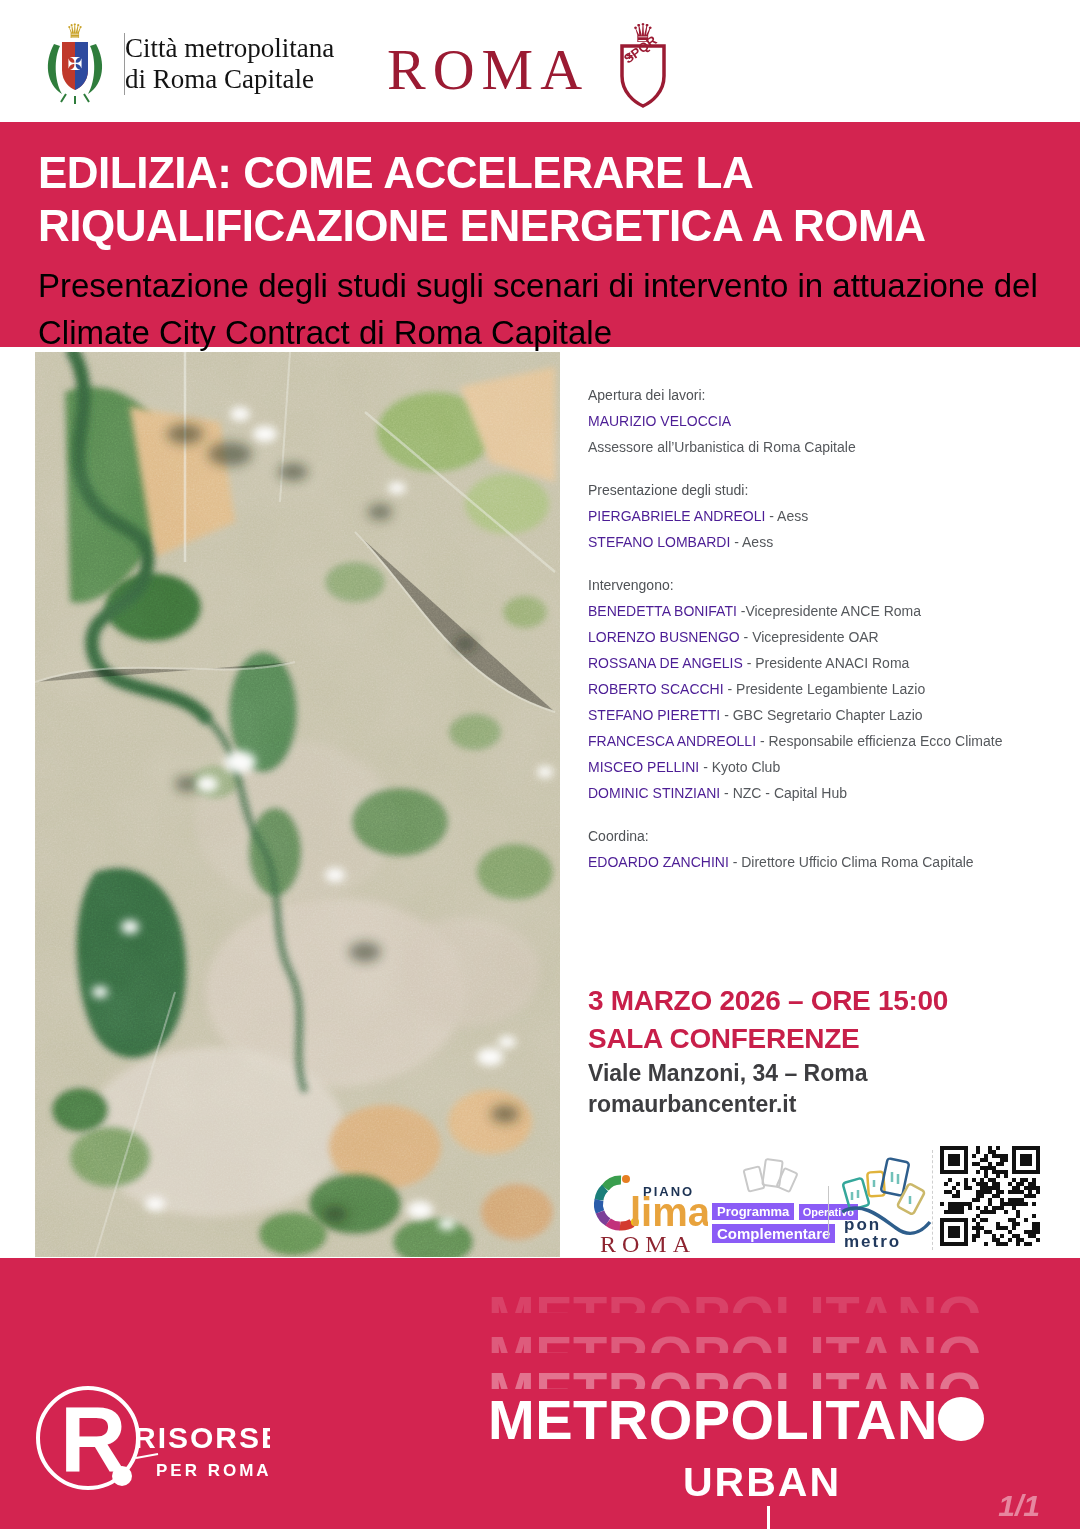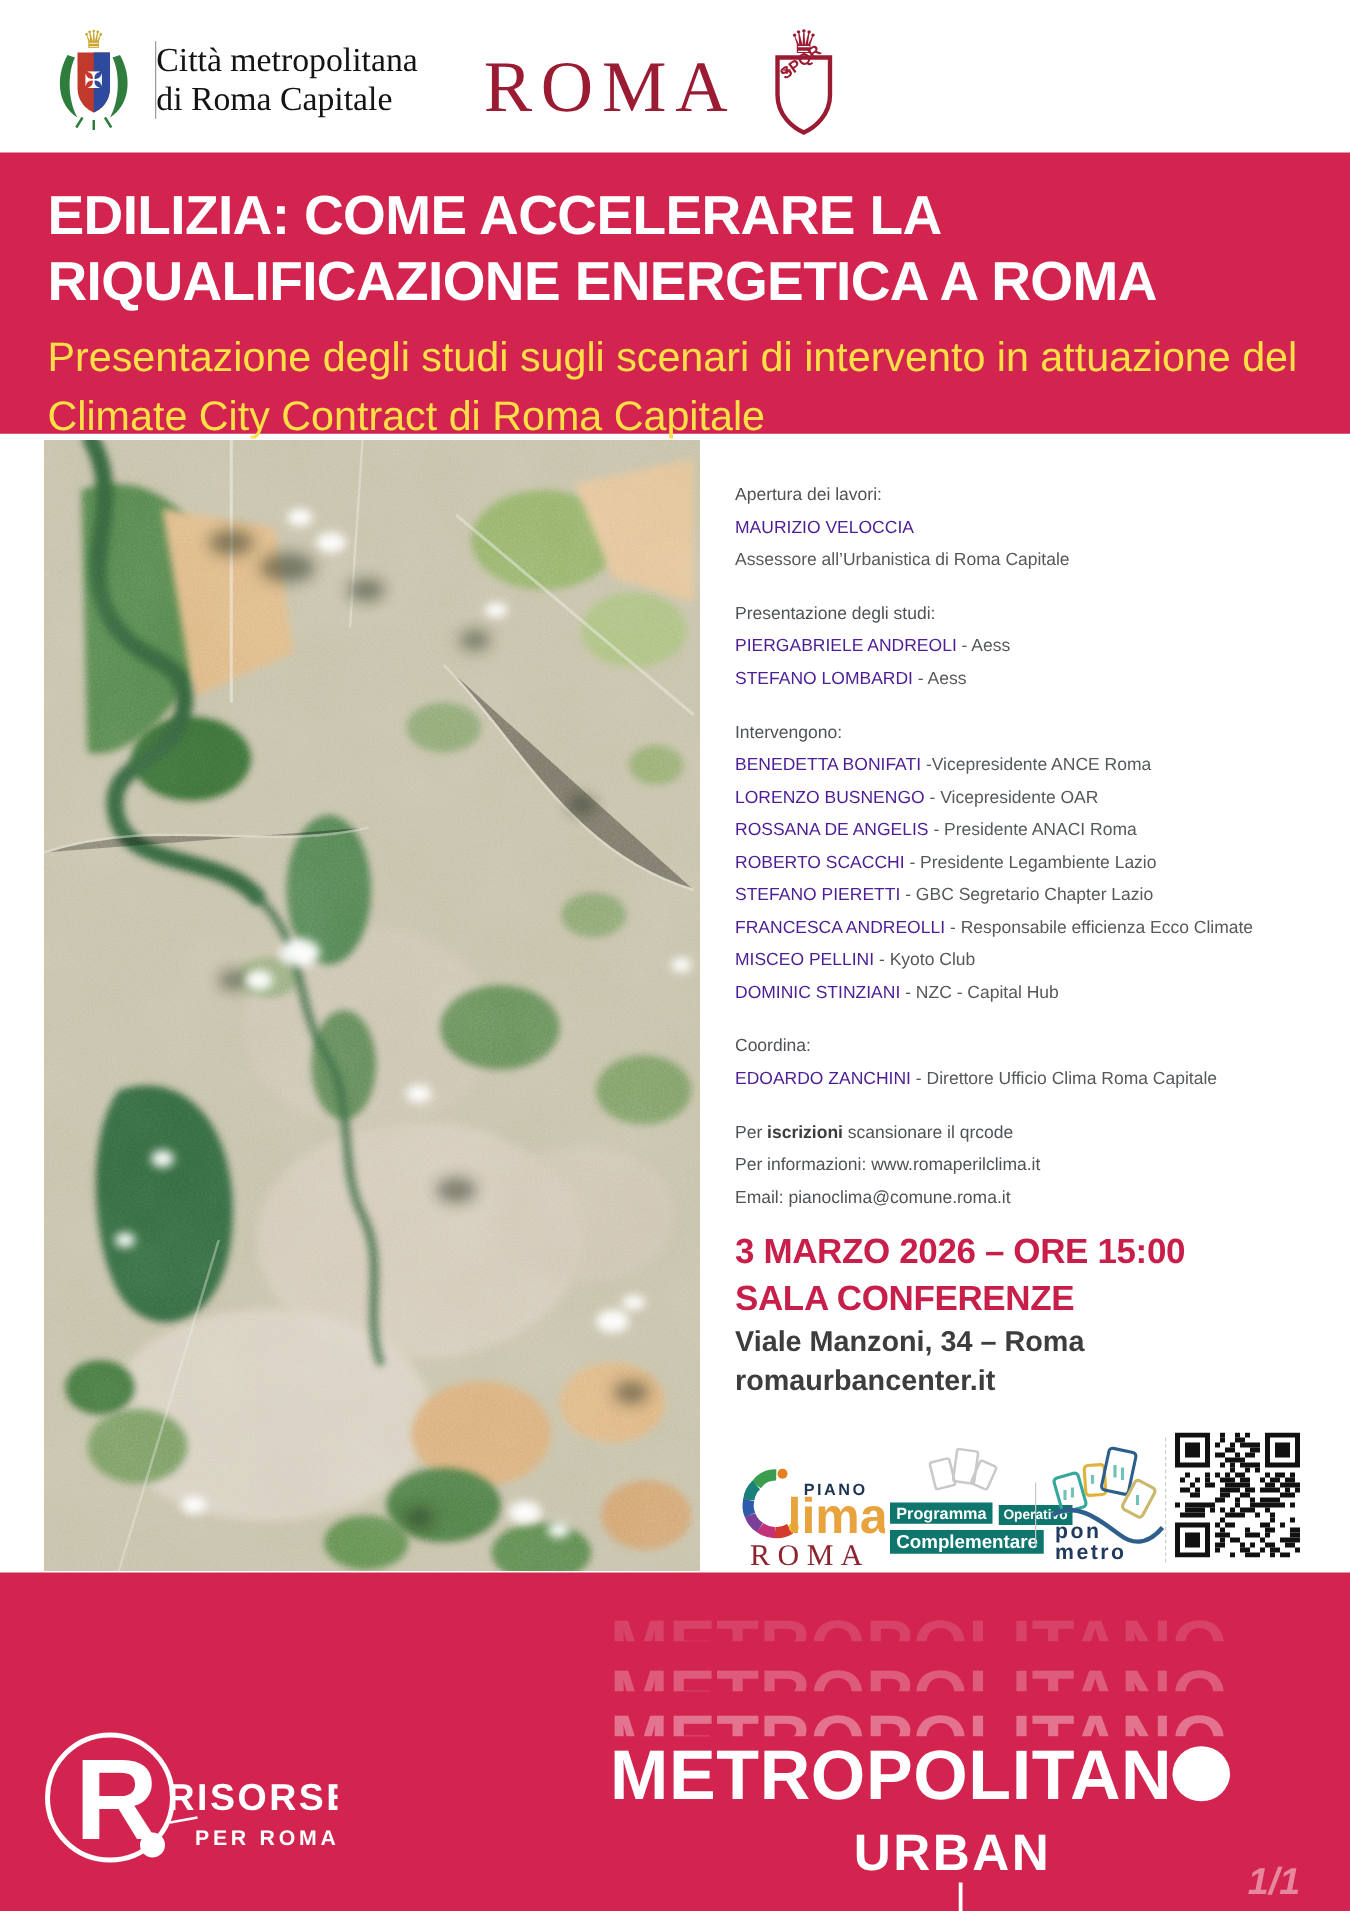--- a/index.html
+++ b/index.html
@@ -13,21 +13,21 @@
              font-family:"Liberation Serif","DejaVu Serif",serif;color:#141414;
              font-size:27px;line-height:31px;}
   .roma-wordmark{position:absolute;left:378px;top:36px;width:220px;text-align:center;
                  font-family:"Liberation Serif","DejaVu Serif",serif;color:#9b1b33;
                  font-size:58px;letter-spacing:7px;font-weight:400;}
   .spqr{position:absolute;left:614px;top:20px;}
 
   
   .banner{position:absolute;left:0;top:122px;width:1080px;height:225px;background:#d32450;color:#ffffff;}
   .banner h1{margin:24px 0 0 38px;font-size:44px;line-height:53px;font-weight:800;letter-spacing:-.5px;}
-  .banner .subtitle{margin:10px 0 0 38px;width:1000px;font-size:33px;line-height:47px;font-weight:400;color:#fde047;}
+  .banner .subtitle{margin:10px 0 0 38px;width:1000px;font-size:33px;line-height:47px;font-weight:400;color:#000000;}
 
   
   .map-wrap{position:absolute;left:35px;top:352px;width:525px;height:905px;overflow:hidden;}
   .map-wrap svg{display:block;width:100%;height:100%;}
 
   
   .col{position:absolute;left:588px;top:382px;width:456px;color:#55585c;font-size:14px;line-height:26px;}
   .sec{margin-top:17px;}
   .sec:first-child{margin-top:0;}
   .lbl{color:#4f5256;}
@@ -37,21 +37,21 @@
 
   .event{position:absolute;left:588px;top:982px;width:456px;}
   .ev-red{color:#c81f4a;font-size:28px;line-height:38px;font-weight:800;letter-spacing:-.3px;}
   .ev-dark{color:#3d3d40;font-size:23px;line-height:31px;font-weight:700;}
 
   
   .logo-clima{position:absolute;left:588px;top:1166px;width:120px;height:94px;}
   .logo-poc{position:absolute;left:712px;top:1158px;width:108px;height:100px;}
   .poc-flags{position:absolute;left:28px;top:0;}
   .poc-row{position:absolute;left:0;top:44px;white-space:nowrap;}
-  .poc-box{display:inline-block;background:#0f766e;color:#ffffff;font-weight:700;padding:1px 5px;}
+  .poc-box{display:inline-block;background:#8b5cf6;color:#ffffff;font-weight:700;padding:1px 5px;}
   .poc-box.small{font-size:11px;padding:2px 4px;}
   .poc-box.big{font-size:15px;}
   .poc-box.med{font-size:13px;}
   .vdiv{position:absolute;width:0;border-left:1px solid #c7c7c7;}
   .vdiv.d1{left:828px;top:1186px;height:52px;}
   .vdiv.dashed{left:932px;top:1150px;height:100px;border-left:1px dashed #cfcfcf;}
   .logo-pon{position:absolute;left:838px;top:1152px;width:96px;height:108px;}
   .qr{position:absolute;left:940px;top:1146px;width:100px;height:100px;background:#ffffff;}
 
   
@@ -230,25 +230,20 @@
       <div><span class="nm">FRANCESCA ANDREOLLI</span><span class="rl"> - Responsabile efficienza Ecco Climate</span></div>
       <div><span class="nm">MISCEO PELLINI</span><span class="rl"> - Kyoto Club</span></div>
       <div><span class="nm">DOMINIC STINZIANI</span><span class="rl"> - NZC - Capital Hub</span></div>
     </div>
 
     <div class="sec">
       <div class="lbl">Coordina:</div>
       <div><span class="nm">EDOARDO ZANCHINI</span><span class="rl"> - Direttore Ufficio Clima Roma Capitale</span></div>
     </div>
 
-    <div class="sec">
-      <div><span class="lbl">Per </span><span class="b">iscrizioni</span><span class="lbl"> scansionare il qrcode</span></div>
-      <div class="lbl">Per informazioni: www.romaperilclima.it</div>
-      <div class="lbl">Email: pianoclima@comune.roma.it</div>
-    </div>
   </div>
 
   <div class="event">
     <div class="ev-red">3 MARZO 2026 – ORE 15:00</div>
     <div class="ev-red">SALA CONFERENZE</div>
     <div class="ev-dark">Viale Manzoni, 34 – Roma</div>
     <div class="ev-dark">romaurbancenter.it</div>
   </div>
 
   <svg class="logo-clima" viewBox="0 0 120 94">

